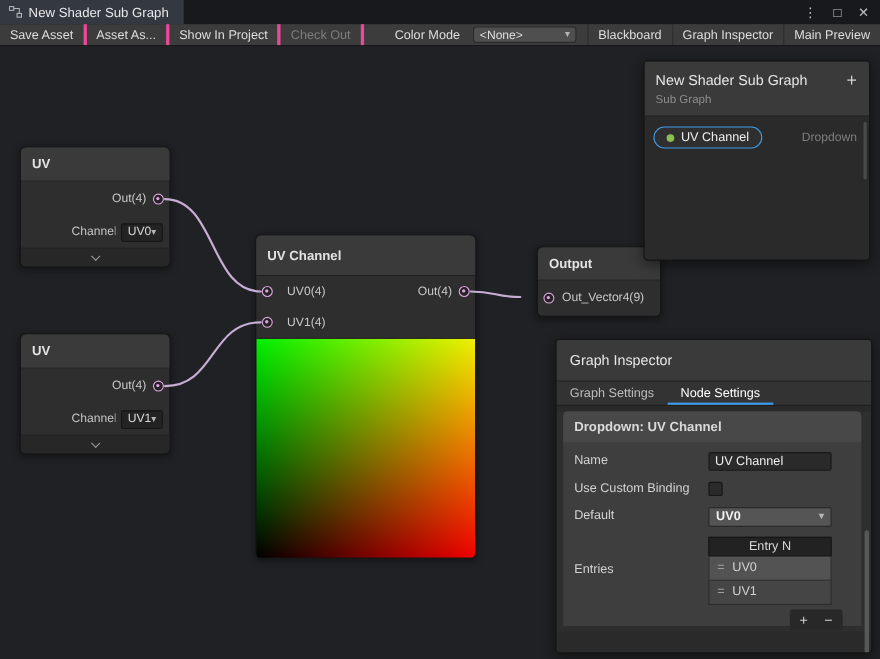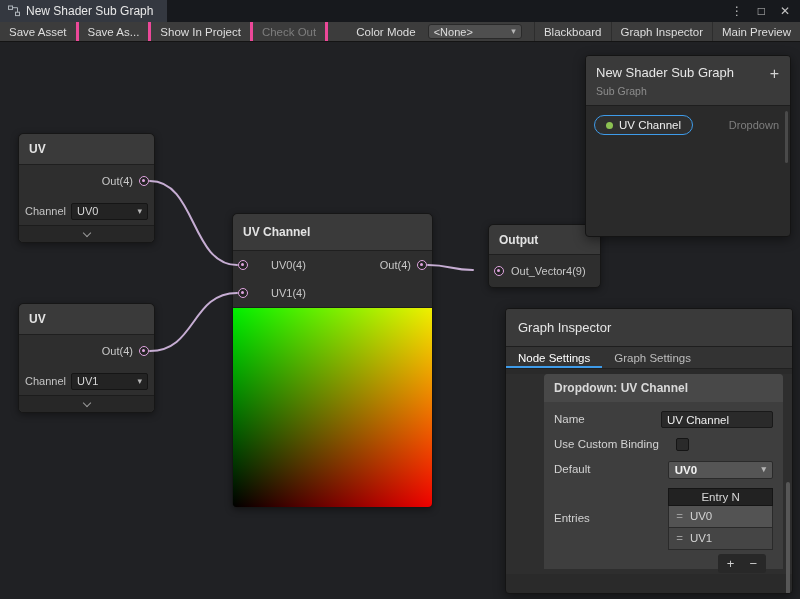--- a/index.html
+++ b/index.html
@@ -37,40 +37,40 @@
           box-shadow:0 2px 7px rgba(0,0,0,.4); font-size:11px; color:#c8c8c8; }
   .node-header { background:#3a3a3a; color:#e3e3e3; font-size:12px; padding:0 10px;
                  display:flex; align-items:center; border-bottom:1px solid #1f1f1f;
                  border-radius:5px 5px 0 0;font-weight:bold; }
   .uv-node { left:18px; width:137px; }
   .uv-node.n1 { top:91px; } .uv-node.n2 { top:261px; }
   .uv-node .node-header { height:31px; }
   .out-row { position:relative; height:32px; display:flex; align-items:center;
              justify-content:flex-end; padding-right:21px; }
   .ctrl-row { height:28px; display:flex; align-items:center; gap:5px; padding:0 6px; }
-  .ctrl-label { max-width:44px; overflow:hidden; white-space:nowrap; color:#c4c4c4; }
+  .ctrl-label { max-width:44px; overflow:hidden; white-space:nowrap; color:#c4c4c4;margin-left:40px; }
   .mini-select { flex:1; height:17px; background:#232323; border:1px solid #151515;
                  border-radius:2px; display:flex; align-items:center;
                  justify-content:space-between; padding:0 5px; color:#d8d8d8; }
   .arrow { font-size:9px; color:#b5b5b5; line-height:1; }
   .collapse-bar { height:17px; background:#272727; border-top:1px solid #1c1c1c;
                   border-radius:0 0 5px 5px; display:flex; align-items:center; justify-content:center; }
   .chev { width:6px; height:6px; border-right:1.5px solid #9a9a9a; border-bottom:1.5px solid #9a9a9a;
           transform:rotate(45deg); margin-top:-3px; }
   .port { position:absolute; top:50%; margin-top:-5px; width:10px; height:10px;
           border:1.5px solid #dfa4df; border-radius:50%; background:#232323; }
   .port::after { content:""; position:absolute; left:2px; top:2px; width:3px; height:3px;
                  border-radius:50%; background:#dfa4df; }
   .port.right { right:5px; } .port.left { left:5px; }
   
   .uvch-node { left:232px; top:171px; width:201px; }
   .uvch-node .node-header { height:37px; }
   .uvch-ports { display:flex; justify-content:space-between; }
   .prow { position:relative; height:28px; display:flex; align-items:center; }
-  .in-col .prow { padding-left:38px; }
+  .in-col .prow { padding-left:28px; }
   .out-col .prow { padding-right:21px; }
   .preview { width:199px; height:200px; border-top:1px solid #1e1e1e; border-radius:0 0 4px 4px;
              background-image:linear-gradient(to top,#000000,#00f000),
                               linear-gradient(to right,#000000,#f00000);
              background-blend-mode:screen; }
   
   .output-node { left:488px; top:182px; width:113px; }
   .output-node .node-header { height:30px; }
   .output-node .prow { height:32px; padding-left:22px; }
   
@@ -90,21 +90,21 @@
   .pill-type { margin-left:auto; margin-right:3px; color:#7e7e7e; font-size:11px; }
   .bb-scroll { position:absolute; right:2px; top:5px; width:3px; height:52px;
                background:#4a4a4a; border-radius:2px; }
   
   .gi { left:505px; top:266px; width:288px; height:286px; font-size:11.5px; color:#d2d2d2; }
   .gi-header { background:#3a3a3a; padding:11px 12px; font-size:13px; color:#e6e6e6;
                border-bottom:1px solid #1e1e1e; }
   .gi-tabs { display:flex; background:#333333; border-bottom:1px solid #202020; }
   .gi-tab { padding:5px 12px 4px; color:#bdbdbd; }
   .gi-tab.active { color:#ffffff; border-bottom:2px solid #3e9be9; padding-bottom:2px; }
-  .gi-content { position:relative; background:#2e2e2e; height:calc(100% - 84px);padding-left:32px; }
+  .gi-content { position:relative; background:#2e2e2e; height:calc(100% - 84px); }
   .section { margin:5px 9px 0 6px; background:#3e3e3e; border-radius:4px 4px 0 0;
              height:calc(100% - 5px); }
   .sec-header { background:#484848; border-radius:4px 4px 0 0; padding:7px 10px;
                 font-weight:bold; font-size:12px; color:#dadada; }
   .f-row { display:flex; align-items:center; margin:9px 10px 0; }
   .f-label { width:122px; color:#d2d2d2; line-height:1.3; }
   .text-input { width:112px; height:17px; background:#2a2a2a; border:1px solid #191919;
                 border-radius:2px; color:#eeeeee; font-size:11.5px; padding:0 5px;
                 font-family:inherit; }
   .checkbox { width:13px; height:13px; background:#2a2a2a; border:1px solid #151515; border-radius:2px; }
@@ -141,21 +141,21 @@
   </div>
   <div class="win-ctrl">
     <span>⋮</span>
     <span>□</span>
     <span>✕</span>
   </div>
 </div>
 
 <div class="toolbar">
   <div class="tbtn">Save Asset</div>
-  <div class="tbtn">Save As...</div>
+  <div class="tbtn">Asset As...</div>
   <div class="tbtn">Show In Project</div>
   <div class="tbtn disabled">Check Out</div>
   <div class="cm-label">Color Mode</div>
   <div class="cm-select">
     <span>&lt;None&gt;</span>
     <span class="arrow">▾</span>
   </div>
   <div class="right-group">
     <div class="tbtn">Blackboard</div>
     <div class="tbtn">Graph Inspector</div>
@@ -252,22 +252,22 @@
         </span>
         <span class="pill-type">Dropdown</span>
       </div>
       <div class="bb-scroll"></div>
     </div>
   </div>
 
   <div class="panel gi">
     <div class="gi-header">Graph Inspector</div>
     <div class="gi-tabs">
+      <div class="gi-tab">Graph Settings</div>
       <div class="gi-tab active">Node Settings</div>
-      <div class="gi-tab">Graph Settings</div>
     </div>
     <div class="gi-content">
       <div class="section">
         <div class="sec-header">Dropdown: UV Channel</div>
 
         <div class="f-row">
           <div class="f-label">Name</div>
           <input class="text-input" type="text" value="UV Channel" style="">
         </div>
 

